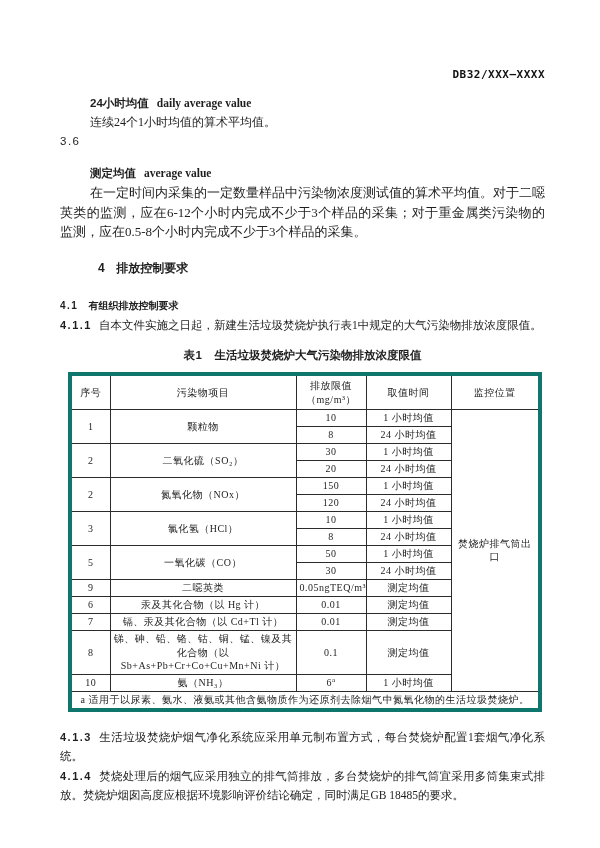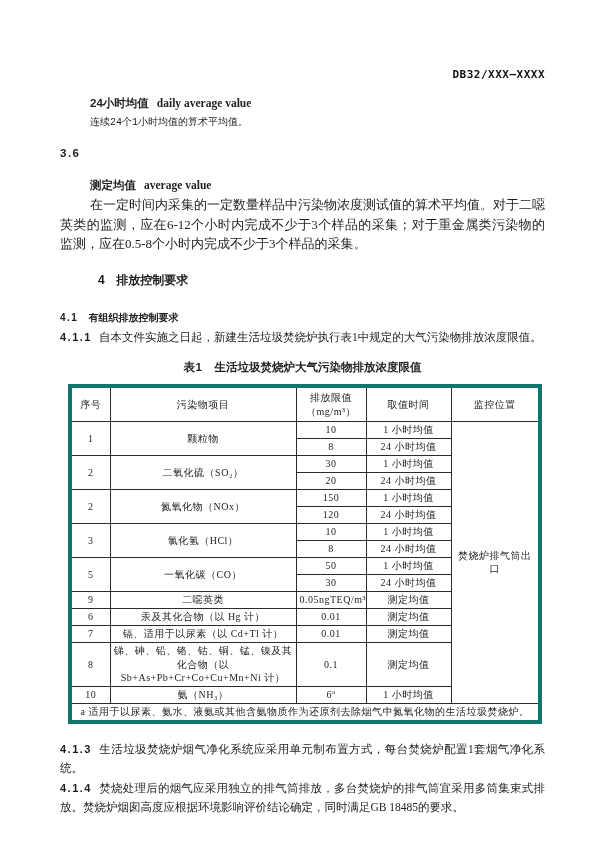--- a/index.html
+++ b/index.html
@@ -28,28 +28,26 @@
     margin-top:13px;
     padding-left:30px;
     font-size:11.5px;
     line-height:19px;
     font-weight:bold;
   }
   .term-zh { font-family:"Liberation Sans","DejaVu Sans",sans-serif; margin-right:8px; }
   .term-en { font-family:"Liberation Serif","DejaVu Serif",serif; }
   .term-def {
     padding-left:30px;
-    font-size:10px;
-    line-height:19px;
-    font-family:Liberation Mono, monospace;
+    font-size:12px;
+    line-height:19px;
   }
   .sec-num-line {
-    margin-top:12px;
-    font-size:11.5px;
-    font-weight:bold;
+    font-size:11.5px;
+    font-weight:normal;
     font-family:"Liberation Sans","DejaVu Sans",sans-serif;
     letter-spacing:1.5px;
     line-height:19px;
   }
   .para {
     font-size:13px;
     line-height:19.5px;
     text-align:justify;
     text-indent:30px;
     margin:0;
@@ -238,21 +236,21 @@
         <td>测定均值</td>
       </tr>
       <tr>
         <td>6</td>
         <td class="item">汞及其化合物（以 Hg 计）</td>
         <td>0.01</td>
         <td>测定均值</td>
       </tr>
       <tr>
         <td>7</td>
-        <td class="item">镉、适用于以尿素（以 Cd+Tl 计）</td>
+        <td class="item">镉、汞及其化合物（以 Cd+Tl 计）</td>
         <td>0.01</td>
         <td>测定均值</td>
       </tr>
       <tr>
         <td>8</td>
         <td class="item item-justify">锑、砷、铅、铬、钴、铜、锰、镍及其化合物（以 Sb+As+Pb+Cr+Co+Cu+Mn+Ni 计）</td>
         <td>0.1</td>
         <td>测定均值</td>
       </tr>
       <tr>

